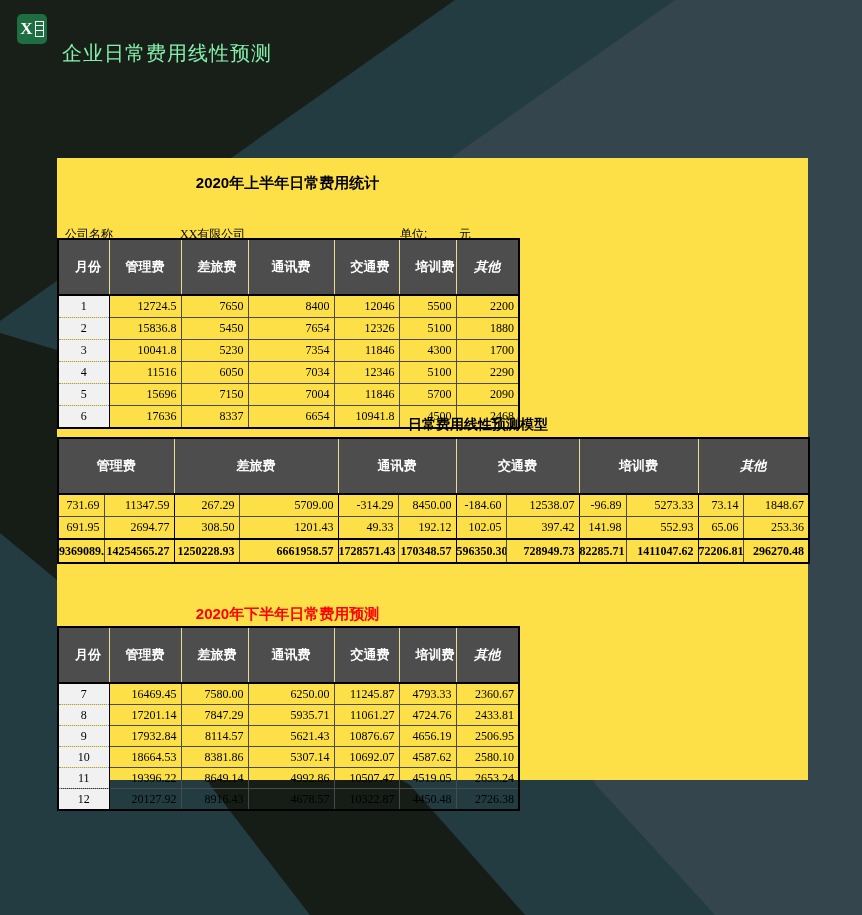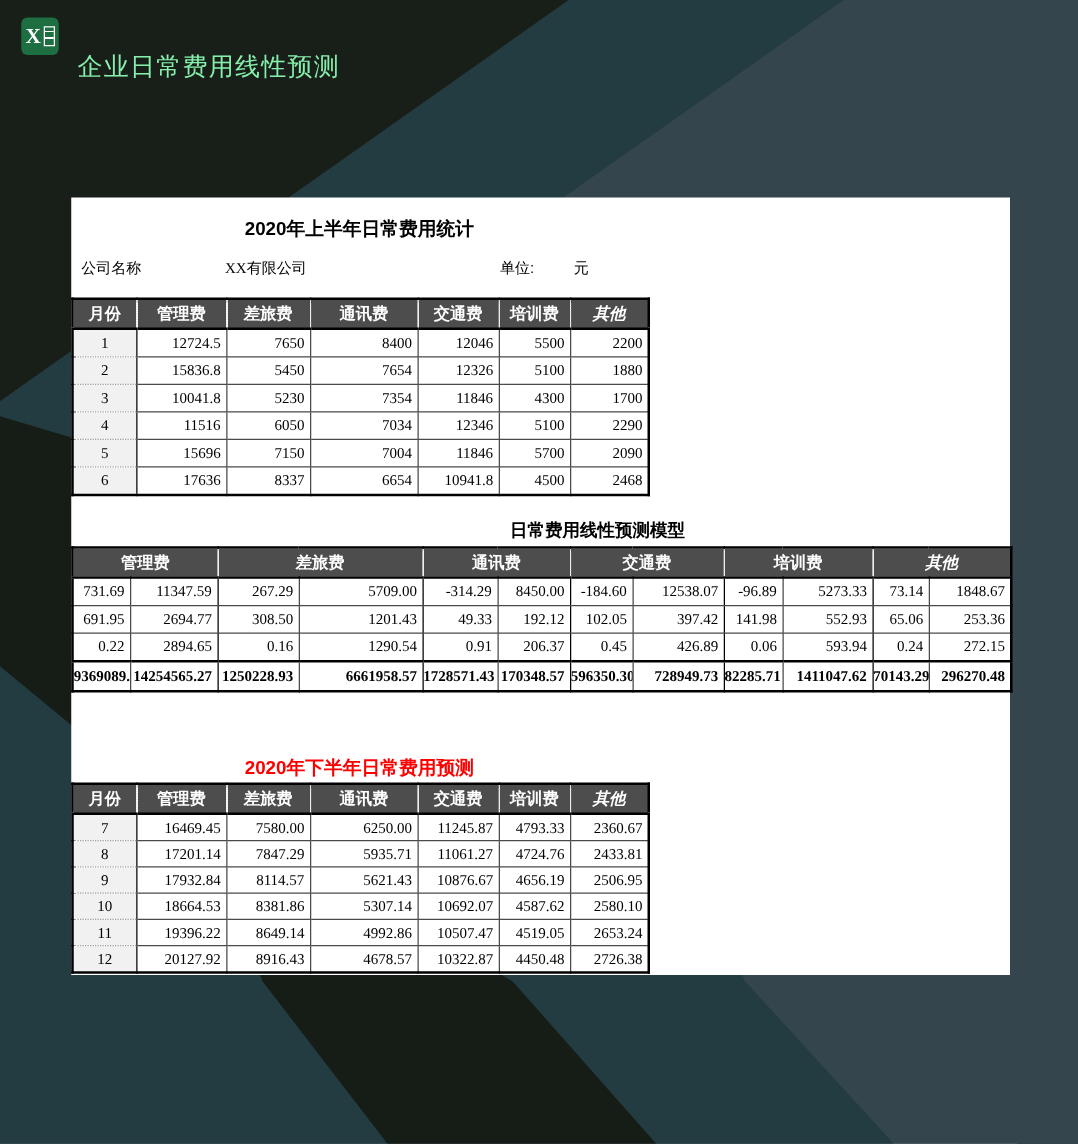--- a/index.html
+++ b/index.html
@@ -8,42 +8,42 @@
   .bg-svg{position:absolute;left:0;top:0;width:862px;height:915px;z-index:0;}
 
   .titlebar-title{position:absolute;left:62px;top:16px;z-index:3;color:#86efac;
        font-size:20px;letter-spacing:1px;font-weight:400;margin-top:24px;}
   .excel-icon{position:absolute;left:17px;top:14px;width:30px;height:30px;z-index:3;
        background:#1d6f42;border-radius:5px;display:flex;align-items:center;justify-content:center;}
   .excel-icon .xi-x{color:#fff;font-weight:bold;font-size:17px;font-family:"Liberation Serif",serif;}
   .excel-icon .xi-grid{width:7px;height:14px;margin-left:2px;border:1px solid #fff;
        background:linear-gradient(#1d6f42 0 3px,#fff 3px 4px,#1d6f42 4px 8px,#fff 8px 9px,#1d6f42 9px 14px);}
 
-  .panel{position:absolute;left:57px;top:158px;width:751px;height:622px;background:#ffffff;z-index:2;}
+  .panel{position:absolute;left:57px;top:158px;width:751px;height:622px;background:#fde047;z-index:2;}
 
   .sec-title{position:absolute;text-align:center;font-weight:bold;color:#000;}
   .t1-title{left:0;top:16px;width:461px;font-size:15px;}
   .t2-title{left:0;top:258px;width:842px;font-size:14px;}
   .t3-title{left:0;top:447px;width:461px;font-size:15px;color:#ff0000;}
 
-  .company-row{position:absolute;top:48px;left:0;width:751px;height:16px;font-size:12px;color:#000;}
+  .company-row{position:absolute;top:68px;left:0;width:751px;height:16px;font-size:12px;color:#000;}
   .company-row span{position:absolute;white-space:nowrap;}
   .c-label{left:8px;}
   .c-value{left:123px;font-family:"Liberation Serif",serif;}
   .u-label{left:343px;}
   .u-value{left:402px;font-family:"Liberation Serif",serif;}
 
   table{border-collapse:collapse;table-layout:fixed;position:absolute;left:0;
         border:2px solid #000;font-family:"Liberation Serif",serif;}
   #tbl1{top:80px;width:461px;}
   #tbl2{top:279px;width:751px;}
   #tbl3{top:468px;width:461px;}
   th{background:#4d4d4d;color:#fff;font-family:"Liberation Sans",sans-serif;
      font-size:13px;font-weight:bold;height:22px;border-right:1px dotted #d9d9d9;
-     border-bottom:2px solid #000;overflow:hidden;white-space:nowrap;padding:0;margin-top:22px;}
+     border-bottom:2px solid #000;overflow:hidden;white-space:nowrap;padding:16px;margin-top:22px;}
   th:last-child{border-right:none;font-style:italic;}
   td{font-size:12px;color:#000;height:21px;text-align:right;padding:0 4px 0 0;
      border-right:1px solid #4a4a4a;border-bottom:1px solid #4a4a4a;
      overflow:hidden;white-space:nowrap;}
   #tbl3 td{height:20px;}
   td.month{background:#f1f1f1;text-align:center;padding:0;
      border-right:1.5px solid #000;border-bottom:1px dotted #9a9a9a;}
   tr:last-child td{border-bottom:none;}
   #tbl2 td.gend{border-right:1px solid #000;}
   #tbl2 tr.total-row td{border-top:2px solid #000;font-weight:bold;height:22px;}
@@ -203,46 +203,32 @@
           <td class="gend">1201.43</td>
           <td>49.33</td>
           <td class="gend">192.12</td>
           <td>102.05</td>
           <td class="gend">397.42</td>
           <td>141.98</td>
           <td class="gend">552.93</td>
           <td>65.06</td>
           <td class="gend">253.36</td>
         </tr>
-        <tr>
-          <td>0.22</td>
-          <td class="gend">2894.65</td>
-          <td>0.16</td>
-          <td class="gend">1290.54</td>
-          <td>0.91</td>
-          <td class="gend">206.37</td>
-          <td>0.45</td>
-          <td class="gend">426.89</td>
-          <td>0.06</td>
-          <td class="gend">593.94</td>
-          <td>0.24</td>
-          <td class="gend">272.15</td>
-        </tr>
         <tr class="total-row">
           <td>9369089.24</td>
           <td class="gend">14254565.27</td>
           <td>1250228.93</td>
           <td class="gend">6661958.57</td>
           <td>1728571.43</td>
           <td class="gend">170348.57</td>
           <td>596350.30</td>
           <td class="gend">728949.73</td>
           <td>82285.71</td>
           <td class="gend">1411047.62</td>
-          <td>70143.29</td>
+          <td>72206.81</td>
           <td class="gend">296270.48</td>
         </tr>
       </tbody>
   </table>
 
   <div class="sec-title t3-title">2020年下半年日常费用预测</div>
 
   <table id="tbl3">
     <colgroup>
         <col style="width:51px">

